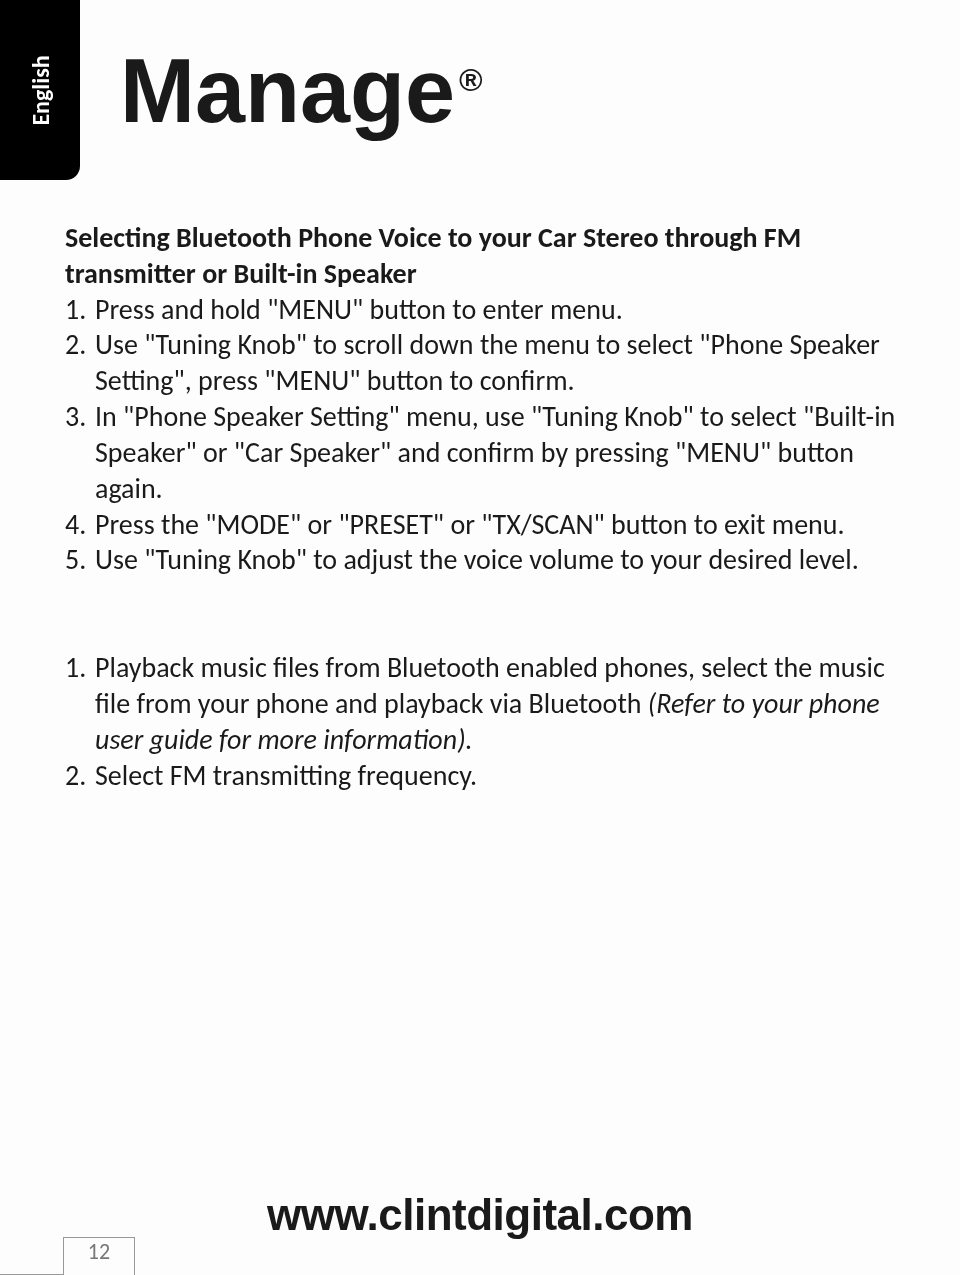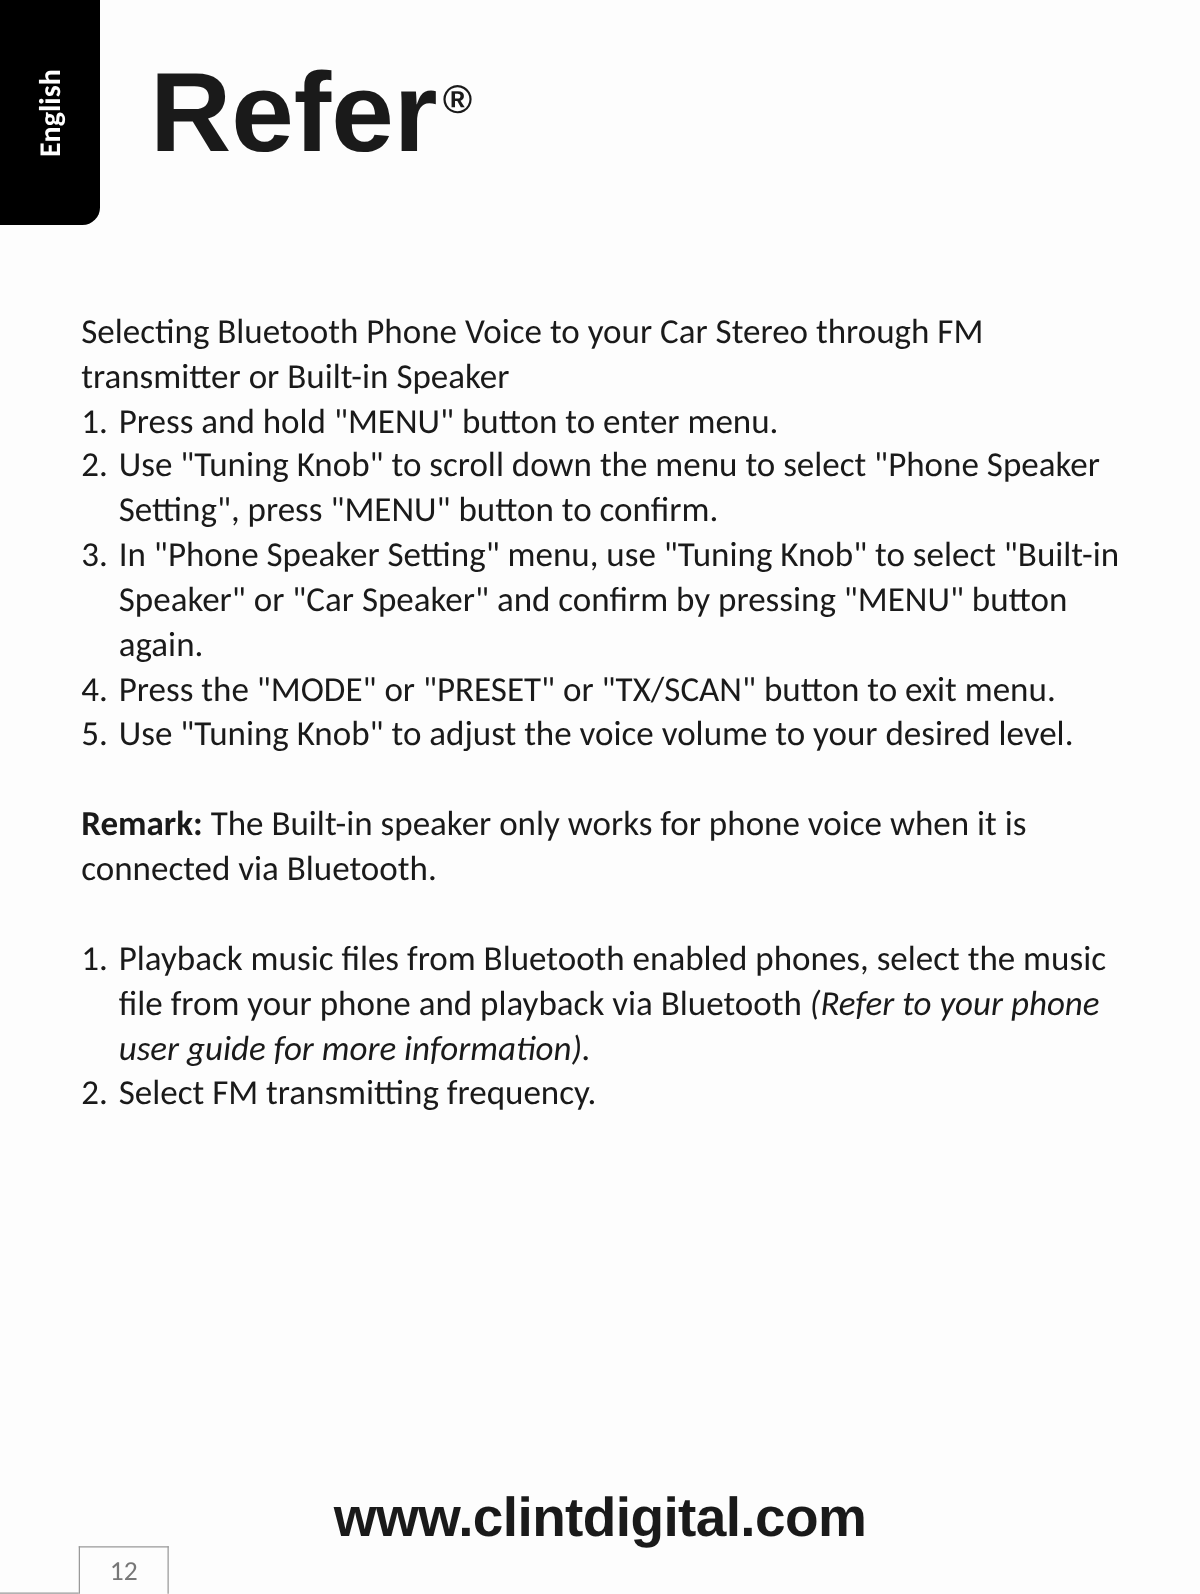--- a/index.html
+++ b/index.html
@@ -48,23 +48,22 @@
   }
   .content {
     position: absolute;
     top: 220px;
     left: 65px;
     right: 50px;
     font-size: 28px;
     line-height: 1.28;
   }
   .section-title {
-    font-weight: 400;
+    font-weight: 700;
     margin-bottom: 0;
-    margin-top: 27px;
   }
   .list-item {
     display: flex;
     margin: 0;
   }
   .list-num {
     width: 30px;
     flex-shrink: 0;
   }
   .list-body {
@@ -87,21 +86,20 @@
   .page-num-box {
     position: absolute;
     bottom: 0;
     left: 63px;
     width: 72px;
     height: 38px;
     border-left: 1px solid #999;
     border-top: 1px solid #999;
     border-right: 1px solid #999;
     display: flex;
-    align-items: center;
     justify-content: center;
     font-size: 22px;
     color: #777;
   }
   .page-rule {
     position: absolute;
     bottom: 0;
     left: 0;
     width: 63px;
     height: 1px;
@@ -109,21 +107,21 @@
   }
 </style>
 </head>
 <body>
 
 <div class="lang-tab">
   <span>English</span>
 </div>
 
 <div class="brand">
-  <span>Refer</span><span class="reg">®</span>
+  <span>Manage</span><span class="reg">®</span>
 </div>
 
 <div class="content">
 
   <div class="section-title">Selecting Bluetooth Phone Voice to your Car Stereo through FM transmitter or Built-in Speaker</div>
 
   <div class="list-item">
     <div class="list-num">1.</div>
     <div class="list-body">Press and hold "MENU" button to enter menu.</div>
   </div>
@@ -139,23 +137,20 @@
     <div class="list-num">4.</div>
     <div class="list-body">Press the "MODE" or "PRESET" or "TX/SCAN" button to exit menu.</div>
   </div>
   <div class="list-item">
     <div class="list-num">5.</div>
     <div class="list-body">Use "Tuning Knob" to adjust the voice volume to your desired level.</div>
   </div>
 
   <div class="spacer"></div>
 
-  <div>
-    <span class="remark-label">Remark:</span><span>  The Built-in speaker only works for phone voice when it is connected via Bluetooth.</span>
-  </div>
 
   <div class="spacer"></div>
 
 
   <div class="list-item">
     <div class="list-num">1.</div>
     <div class="list-body">
       <span>Playback music files from Bluetooth enabled phones, select the music file from your phone and playback via Bluetooth </span><span class="italic">(Refer to your phone user guide for more information).</span>
     </div>
   </div>

